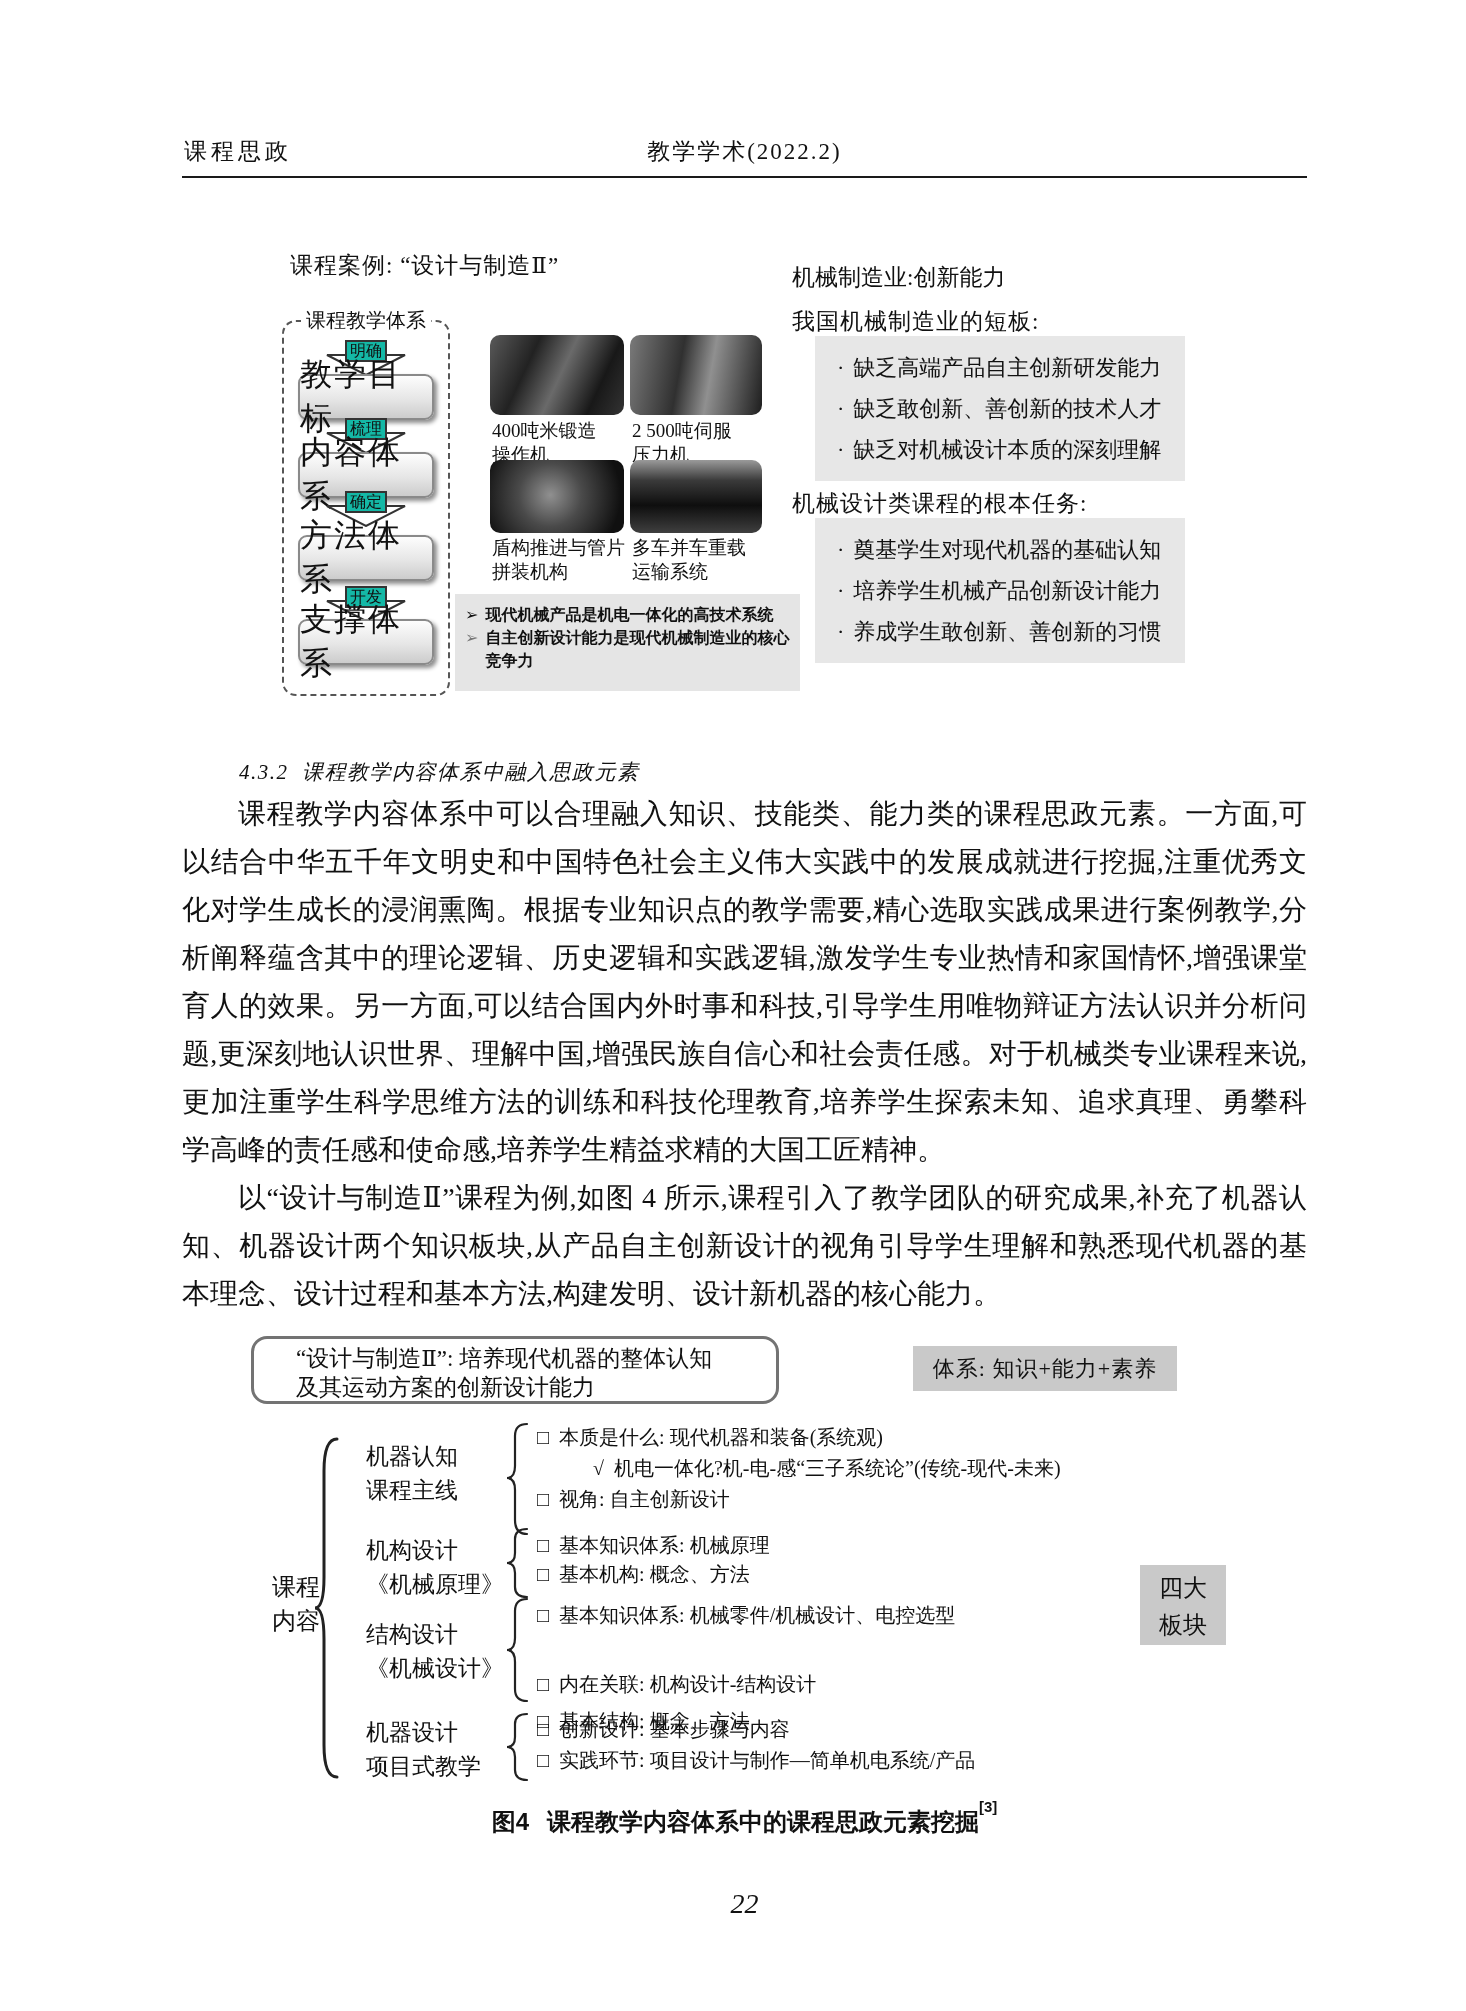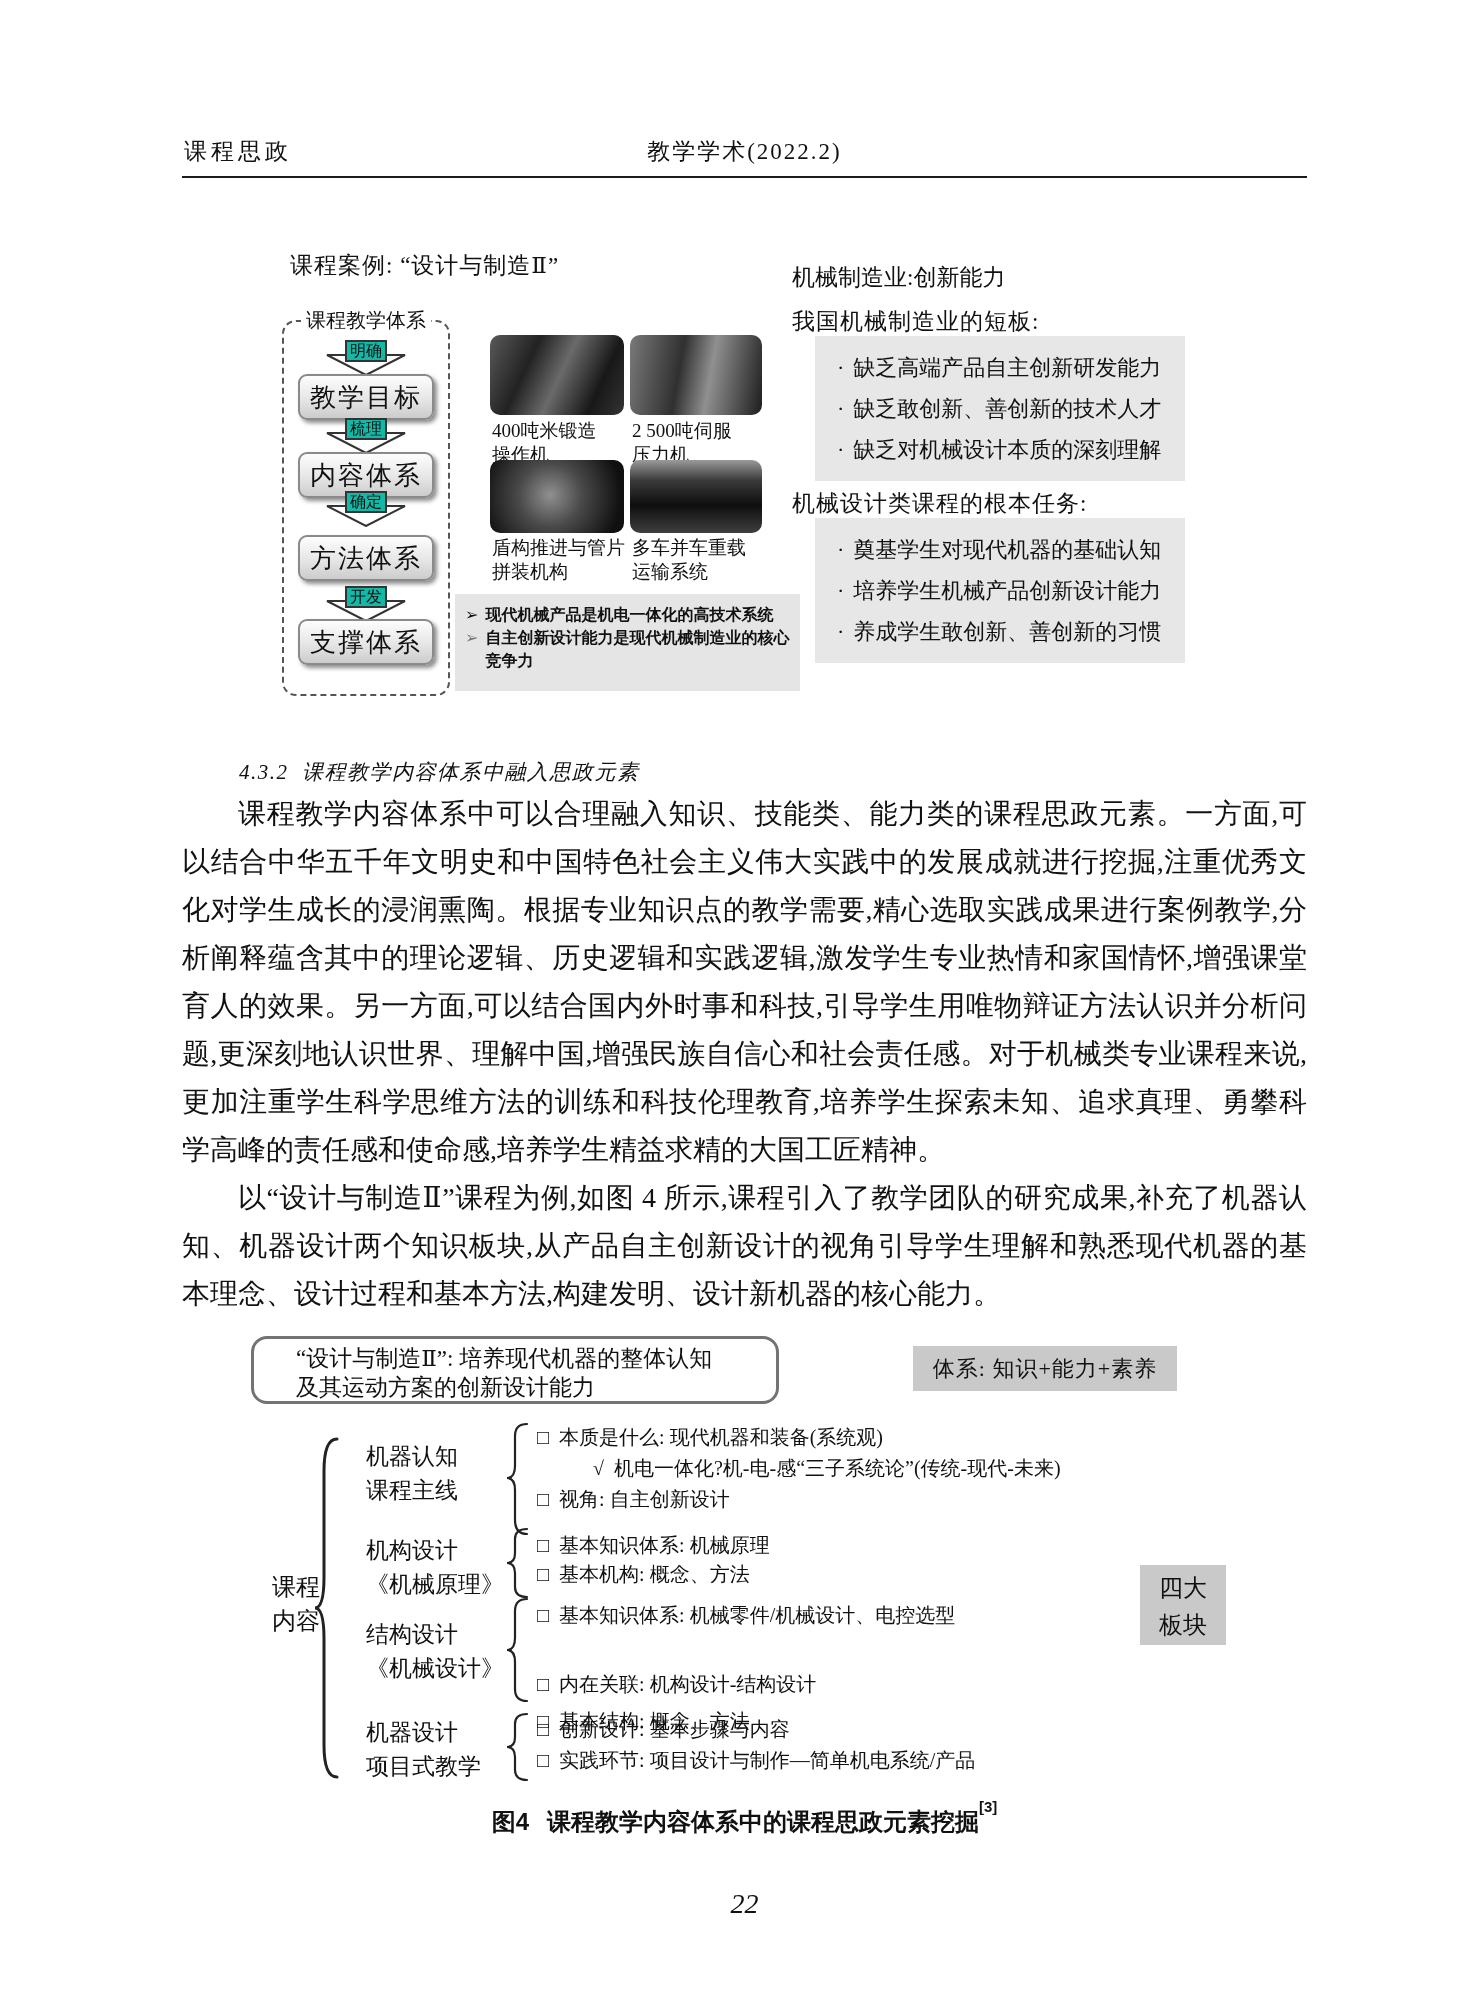--- a/index.html
+++ b/index.html
@@ -16,21 +16,21 @@
   
   .case-title{left:290px;top:250px;font-size:23px;letter-spacing:1px;}
   .right-title{left:792px;top:262px;font-size:23px;}
   .flow-panel{left:282px;top:320px;width:164px;height:372px;border:2px dashed #555;border-radius:14px;}
   .flow-panel-label{position:absolute;top:-15px;left:50%;transform:translateX(-50%);
         background:#fff;padding:0 5px;font-size:20px;white-space:nowrap;}
   .flow-step{position:absolute;left:50%;transform:translateX(-50%);width:132px;height:42px;
         border:2px solid #8a8a8a;border-radius:9px;
         background:linear-gradient(180deg,#fdfdfd,#e6e6e6 55%,#cccccc);
         box-shadow:3px 3px 4px rgba(0,0,0,0.45);
-        font-size:26px;display:flex;align-items:center;justify-content:center;letter-spacing:2px;}
+        font-size:32px;display:flex;align-items:center;justify-content:center;letter-spacing:2px;}
   .flow-arrow{position:absolute;left:50%;transform:translateX(-50%);width:86px;height:36px;}
   .flow-arrow svg{position:absolute;left:0;bottom:0;}
   .flow-arrow-label{position:absolute;top:0;left:50%;transform:translateX(-50%);
         border:2px solid #333;background:#14b8a6;font-size:16px;line-height:18px;
         padding:0 3px;white-space:nowrap;z-index:2;}
   .photo{position:absolute;border-radius:10px;}
   .photo-cap{position:absolute;font-size:19px;line-height:24px;}
   .keypoints{left:455px;top:594px;width:345px;height:97px;background:#e5e5e5;
         box-sizing:border-box;padding:9px 6px 6px 10px;}
   .kp-row{display:flex;gap:7px;font-weight:bold;font-size:16px;line-height:1.45;

